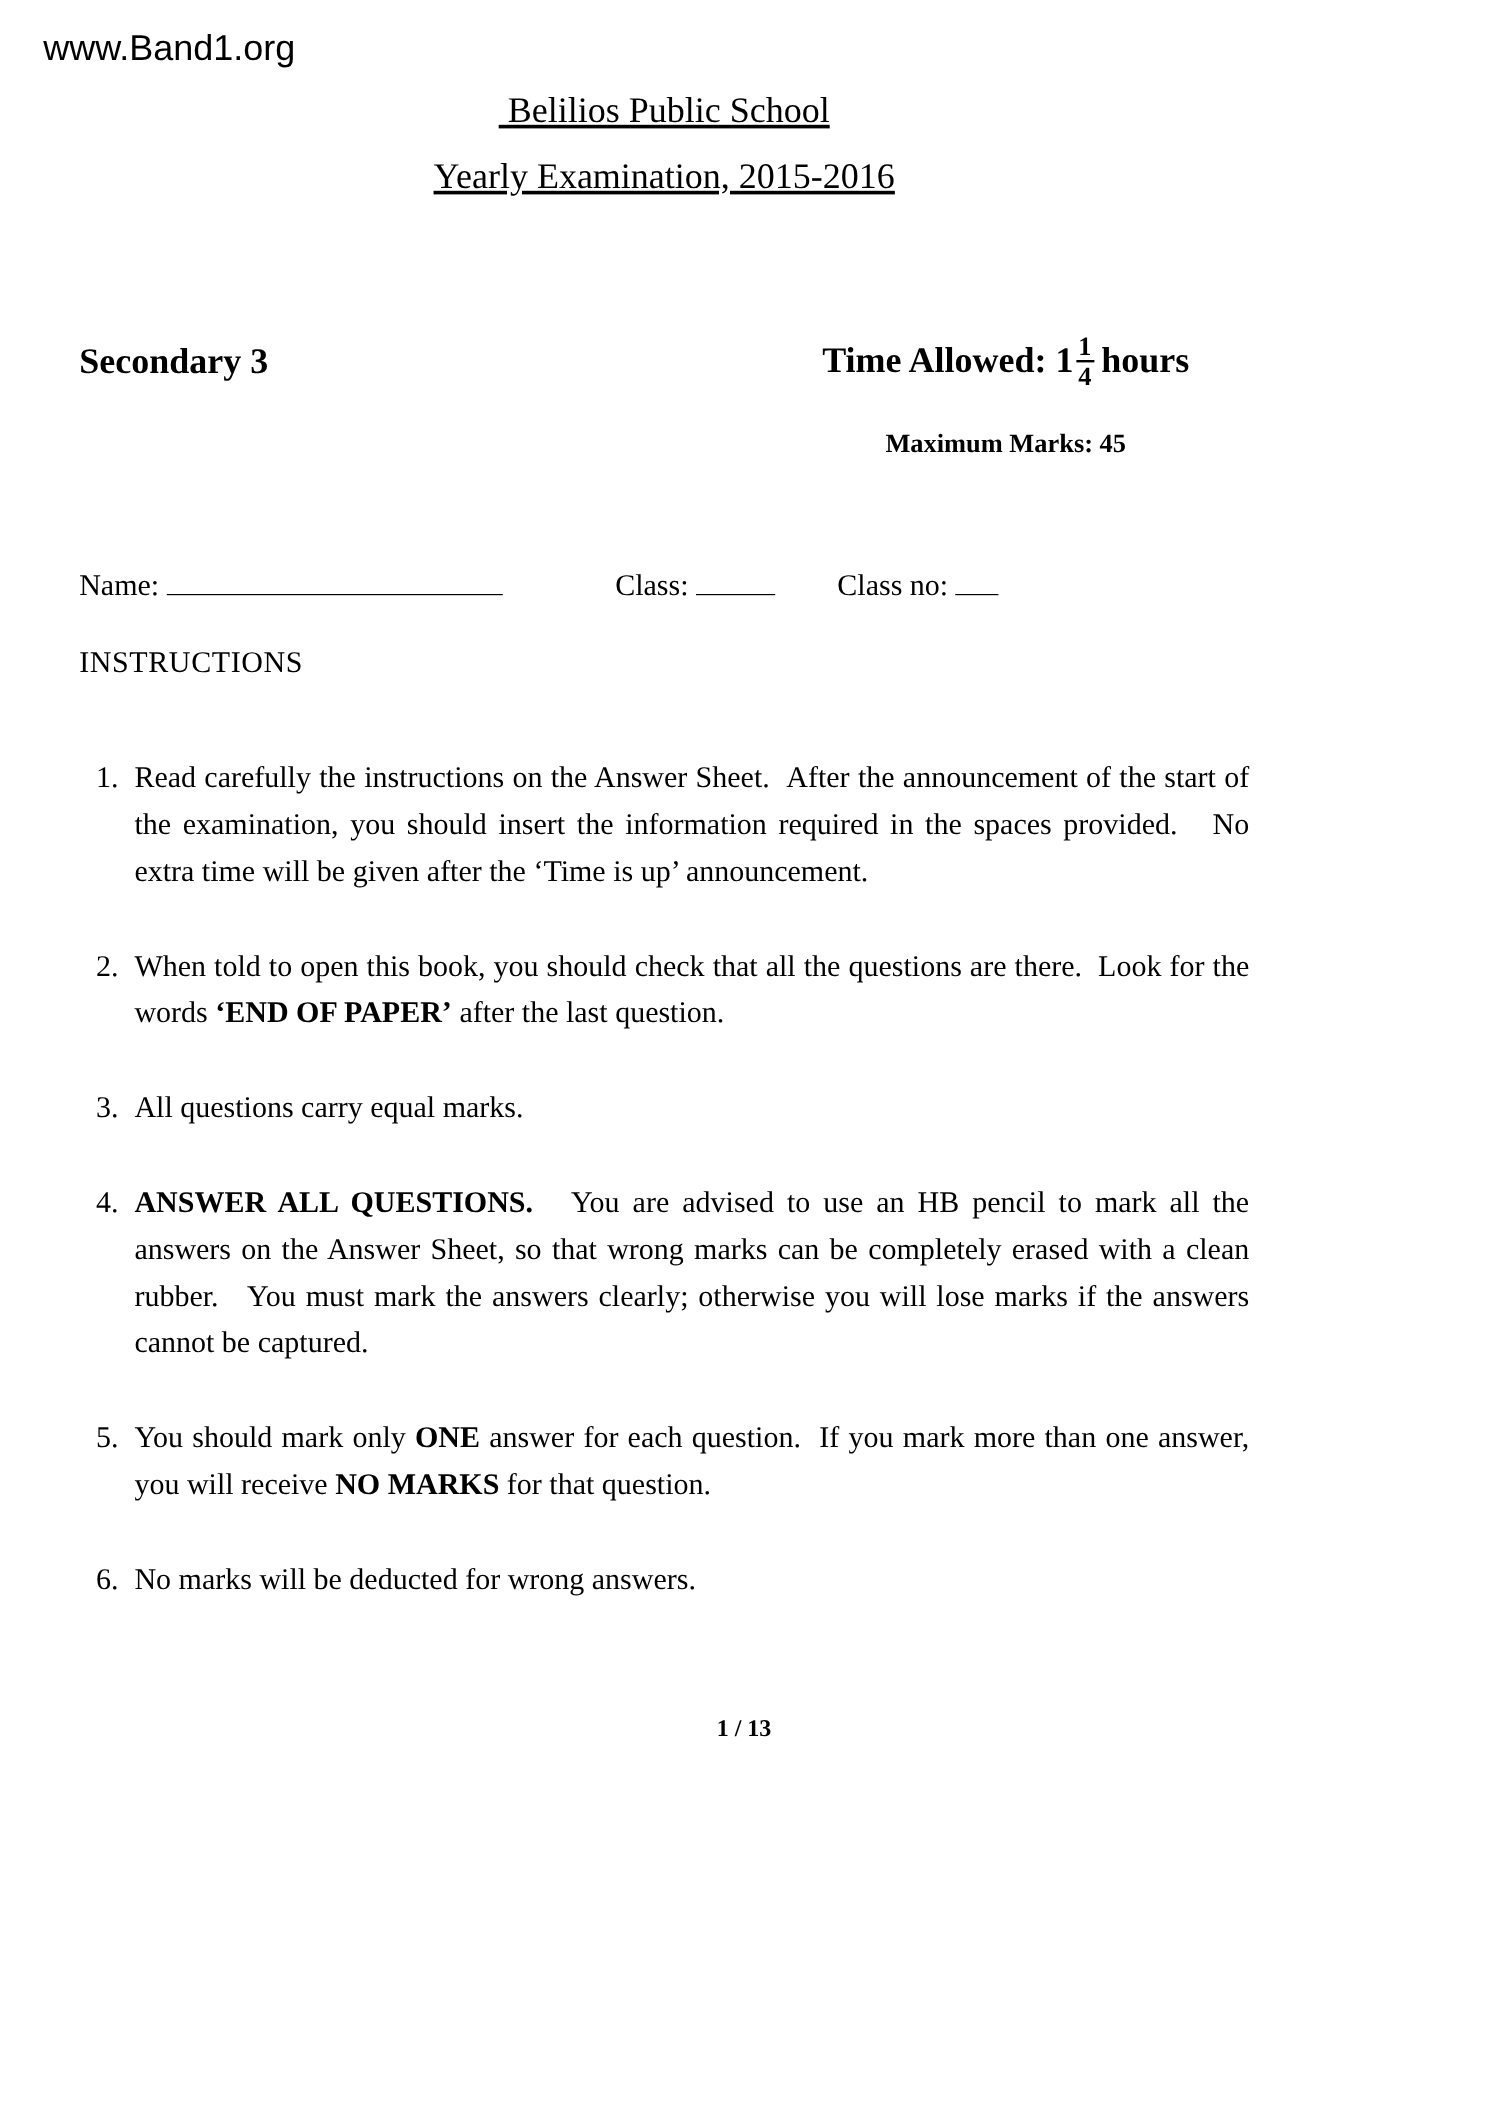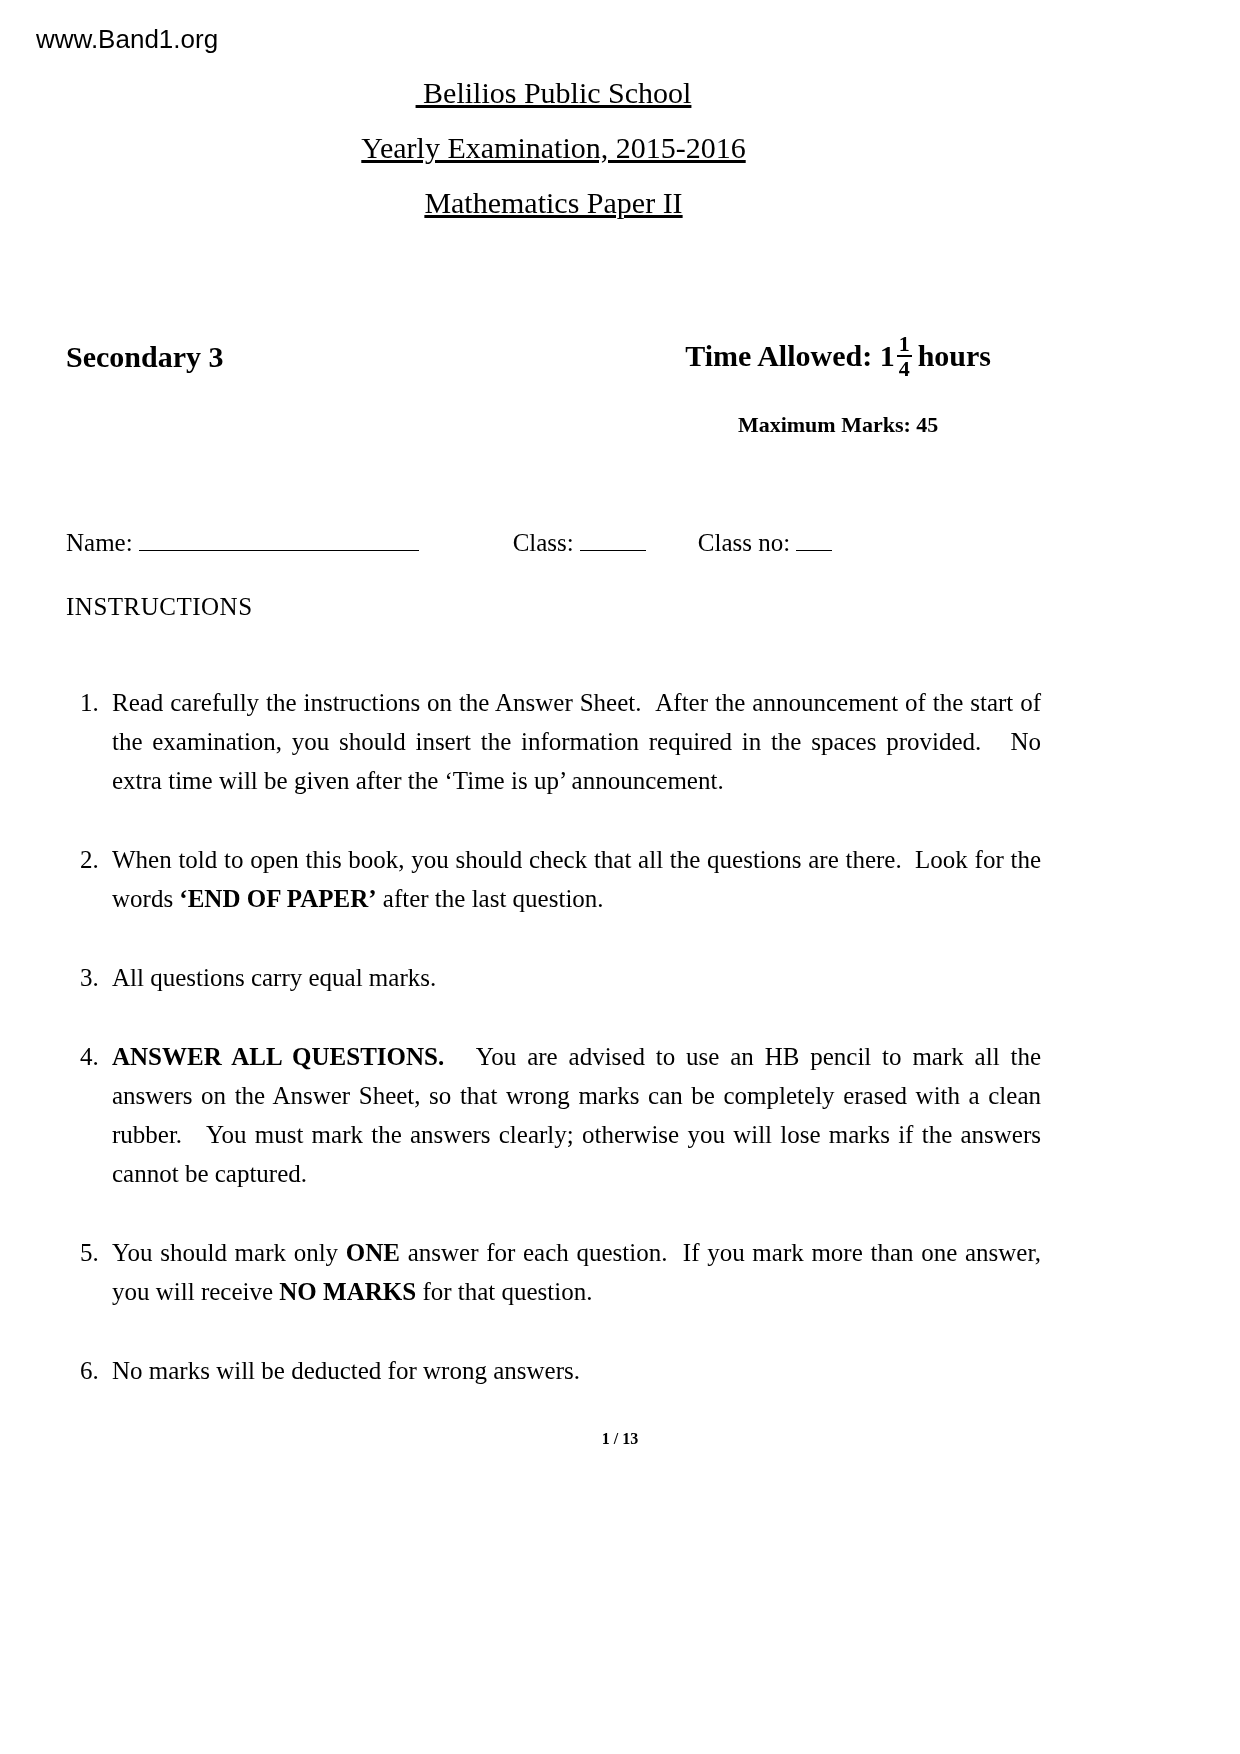--- a/index.html
+++ b/index.html
@@ -15,21 +15,21 @@
     position: relative;
     width: 1240px;
     height: 1754px;
     overflow: hidden;
   }
   .watermark {
     position: absolute;
     top: 24px;
     left: 36px;
     font-family: "Liberation Sans", sans-serif;
-    font-size: 26px;
+    font-size: 30px;
     color: #000000;
   }
   .content {
     position: absolute;
     left: 66px;
     top: 0;
     width: 975px;
   }
   .headings {
     margin-top: 76px;
@@ -121,37 +121,36 @@
     flex: 1;
     text-align: justify;
   }
   .b { font-weight: bold; }
   .footer {
     position: absolute;
     left: 0;
     top: 1430px;
     width: 1240px;
     text-align: center;
-    font-size: 16px;
+    font-size: 20px;
     font-weight: bold;
   }
 </style>
 </head>
 <body>
 
 <div class="page">
 
   <div class="watermark">www.Band1.org</div>
 
   <div class="content">
 
     <div class="headings">
       <div class="h">&nbsp;Belilios Public School</div>
       <div class="h">Yearly Examination, 2015-2016</div>
-      <div class="h">Mathematics Paper II</div>
     </div>
 
     <div class="meta-row">
       <div class="level">Secondary 3</div>
       <div class="right-meta">
         <div class="time-allowed">
           <span>Time Allowed: 1</span>
           <span class="frac">
             <span class="num">1</span>
             <span class="den">4</span>

